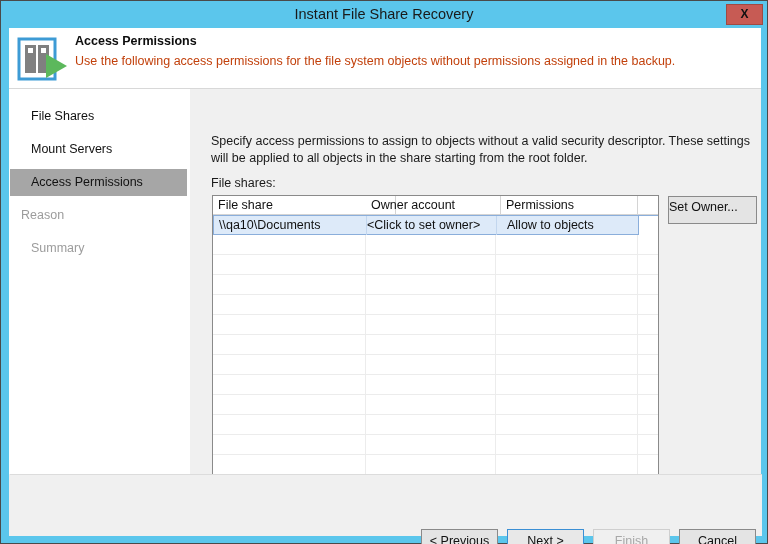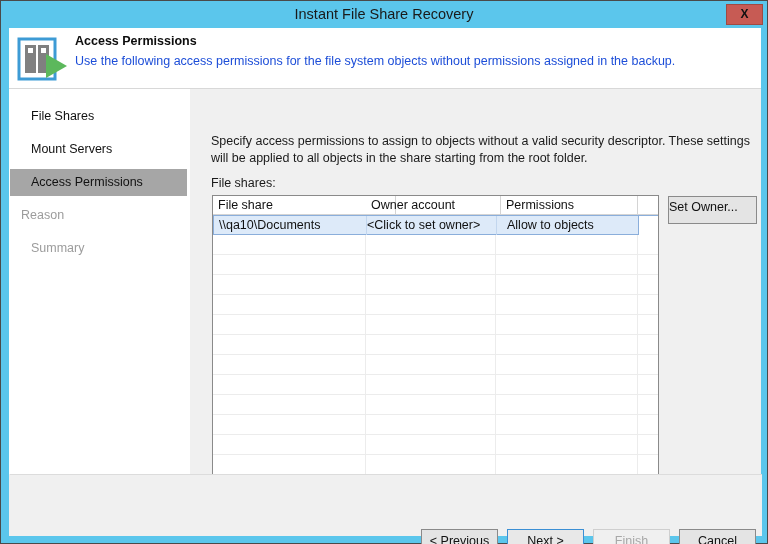--- a/index.html
+++ b/index.html
@@ -79,21 +79,21 @@
     left: 66px; top: 6px;
     font-size: 12.5px;
     font-weight: bold;
     color: #0d0d0d;
     white-space: nowrap;
   }
   .header-desc {
     position: absolute;
     left: 66px; top: 26px;
     font-size: 12.5px;
-    color: #1d4ed8;
+    color: #c2410c;
     white-space: nowrap;
   }
 
   
   .sidebar {
     position: absolute;
     left: 0; top: 61px;
     width: 181px; height: 385px;
     background: #ffffff;
   }

